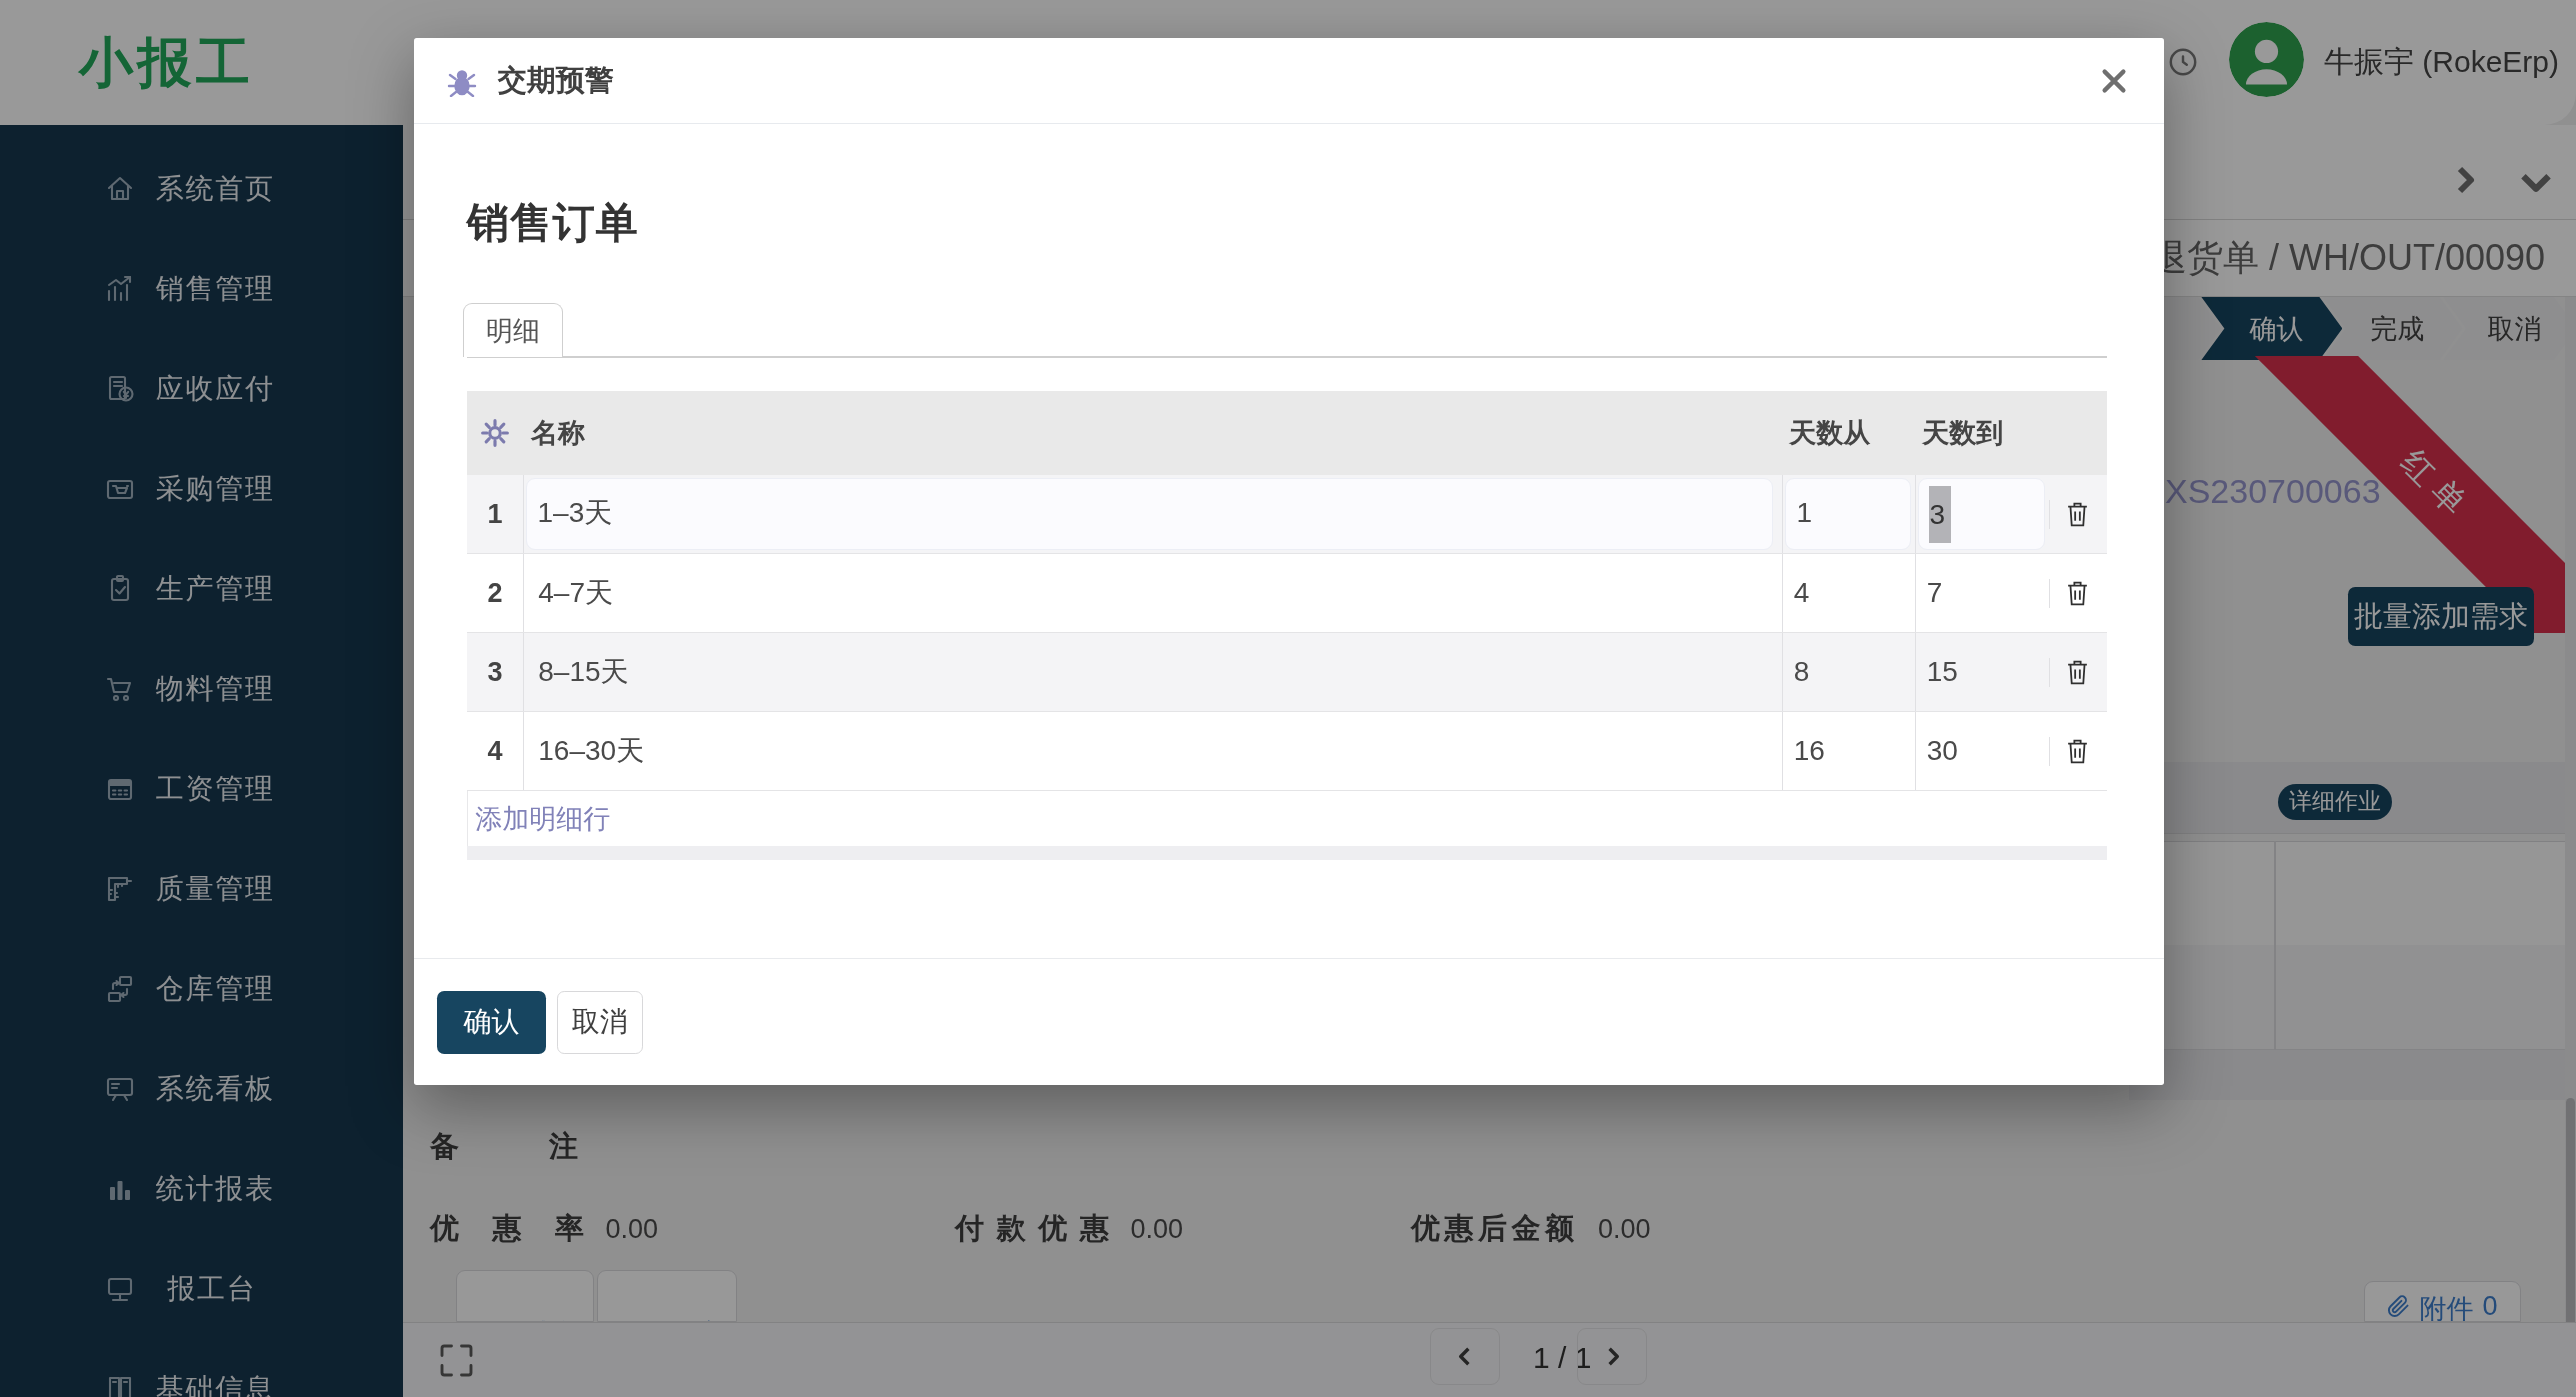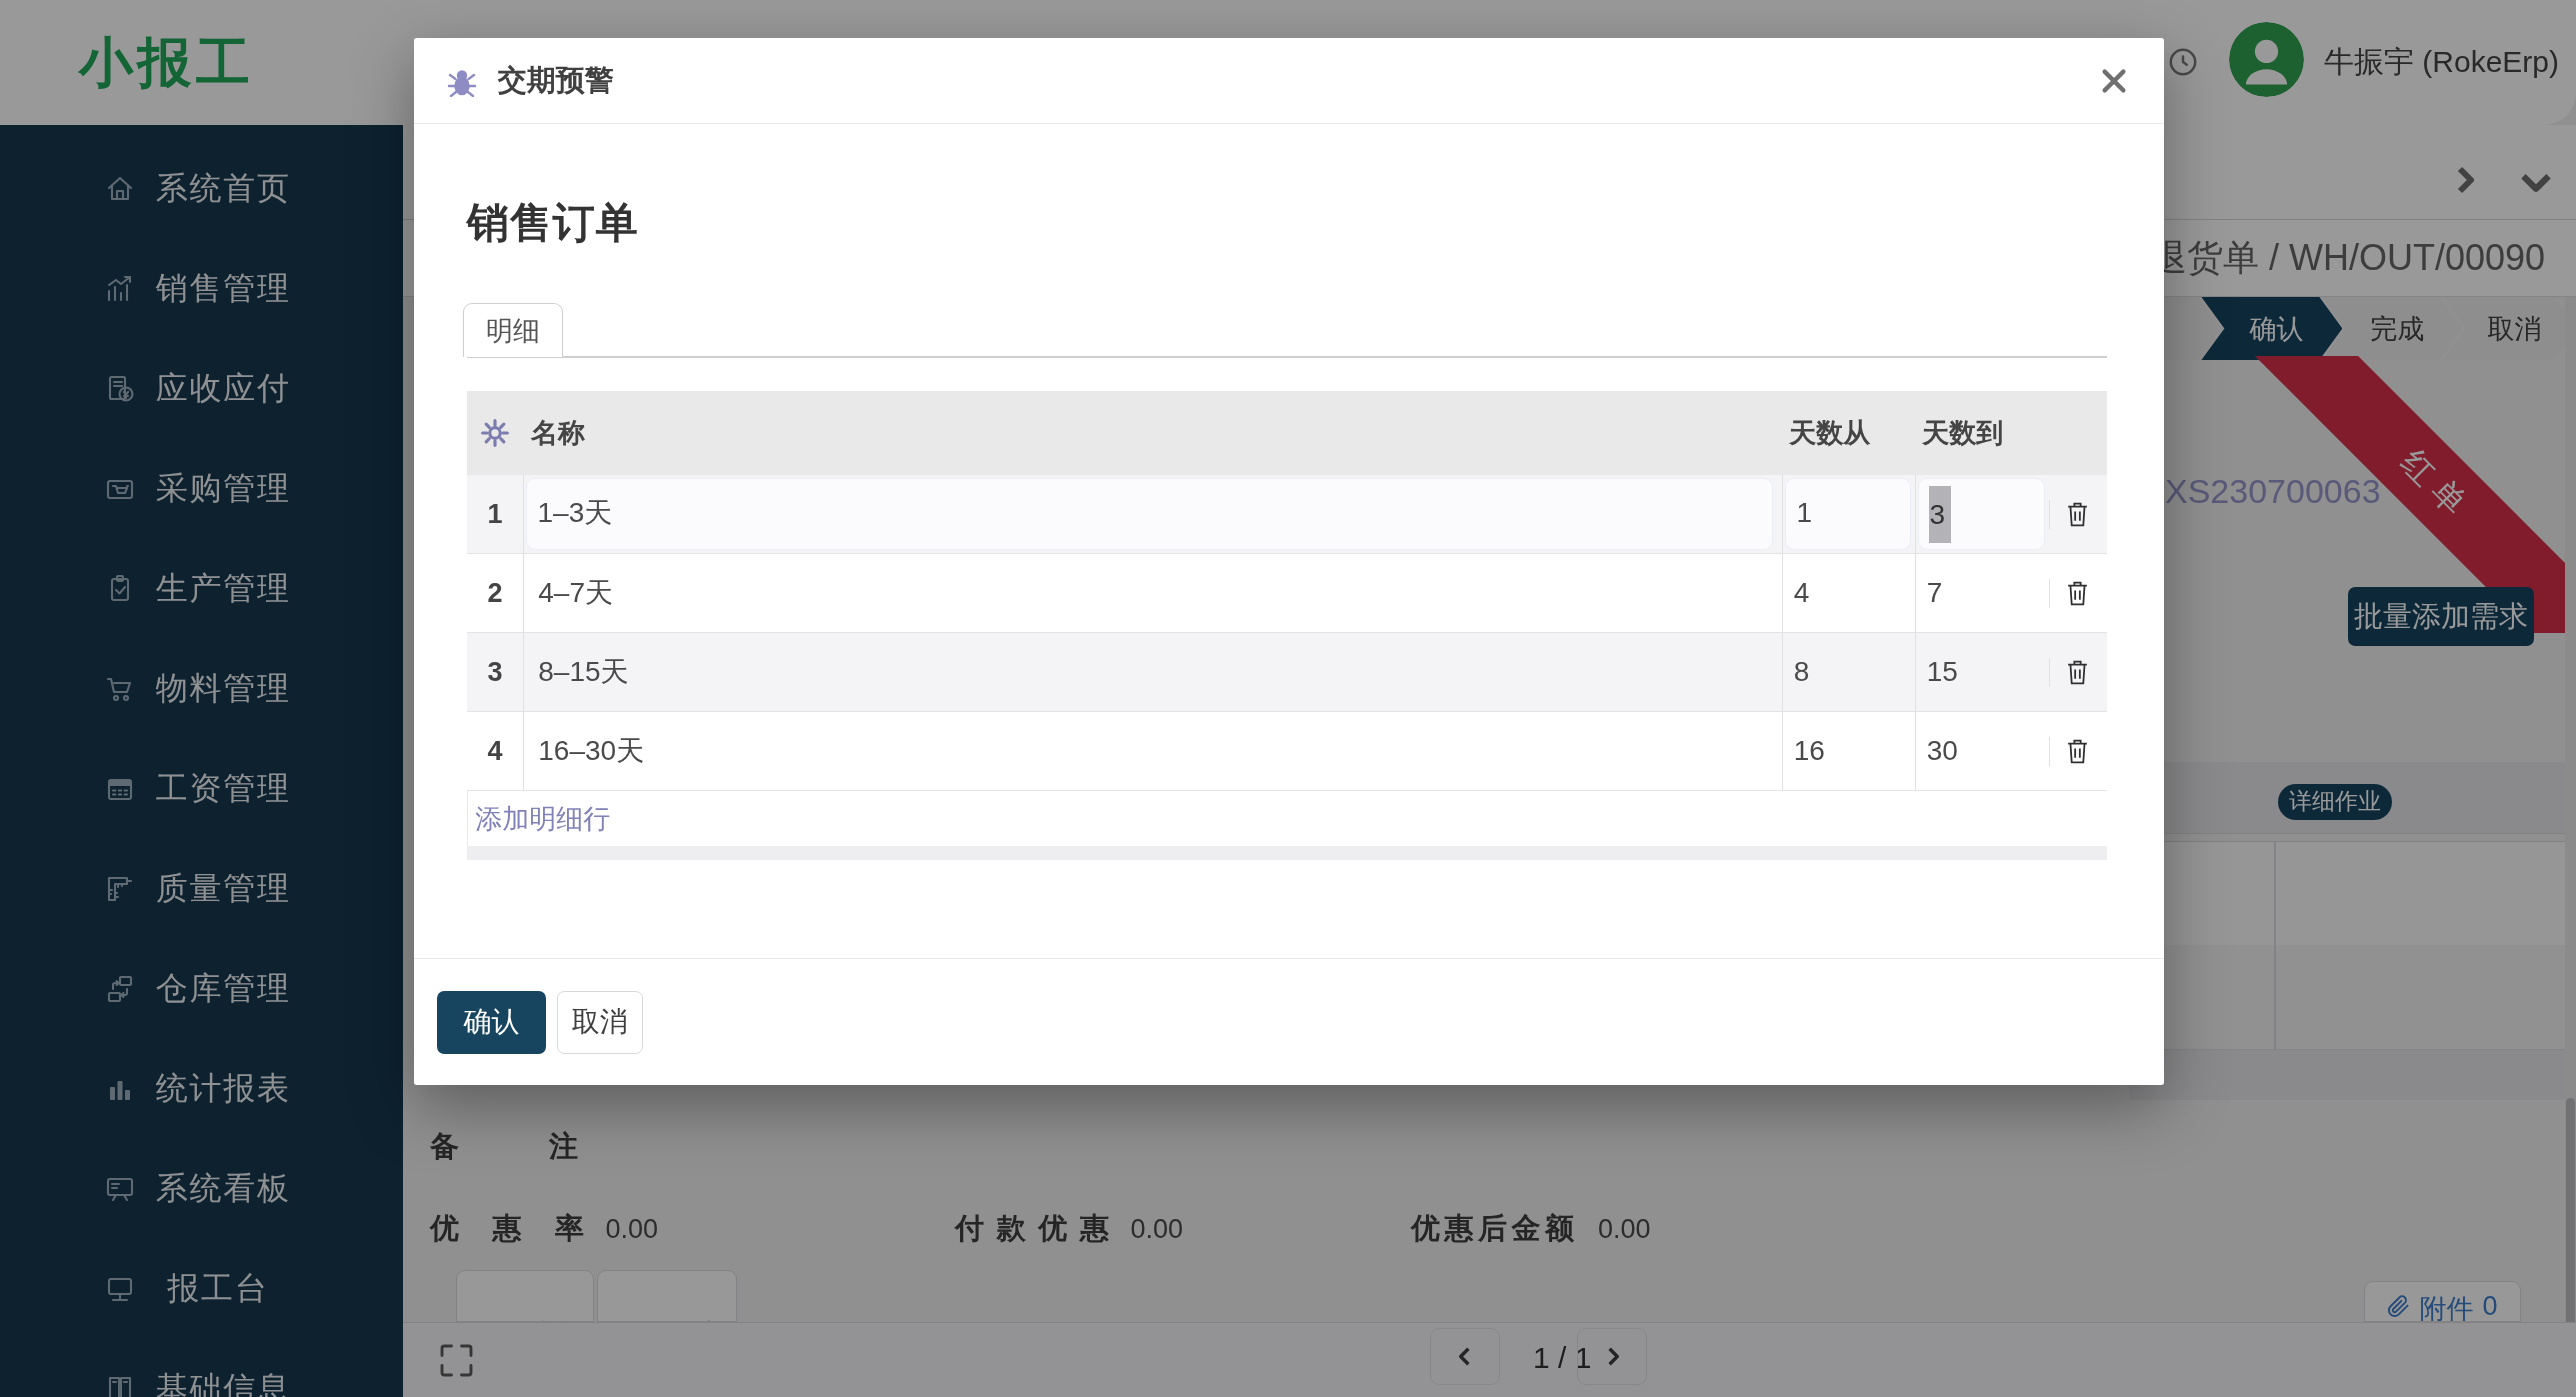--- a/index.html
+++ b/index.html
@@ -21,21 +21,21 @@
   .avatar { position:absolute; left:2229px; top:21.5px; width:75px; height:75px; border-radius:50%; overflow:hidden; }
   .username { position:absolute; left:2324px; top:0; height:125px; display:flex; align-items:center;
     font-size:30px; color:#454545;text-align:right; }
 
   
   .sidebar { position:absolute; left:0; top:125px; width:403px; height:1272px;
     background:#16374f; overflow:hidden; z-index:1; padding-top:14.3px; }
   .side-item { height:100px; display:flex; align-items:center; padding-left:104px; cursor:pointer; }
   .side-item .sic { width:32px; height:32px; margin-right:19.7px; flex:none; }
   .side-item .sic svg { stroke:#9fb0bd; fill:none; stroke-width:2.1; stroke-linecap:round; stroke-linejoin:round; }
-  .side-item .slabel { font-size:32px; color:#edf1f4; letter-spacing:1.8px; white-space:nowrap; }
+  .side-item .slabel { font-size:28px; color:#edf1f4; letter-spacing:1.8px; white-space:nowrap; }
   .side-item .slabel.indent { padding-left:11.6px; }
 
   
   .content { position:absolute; left:403px; top:125px; width:2174px; height:1272px; z-index:1; }
   .actions-row { position:absolute; left:0; top:0; width:2174px; height:95px; background:#fff; border-bottom:1.8px solid #d9d9d9; }
   .breadcrumb-row { position:absolute; left:0; top:95px; width:2174px; height:77px; background:#fff;
     border-bottom:1.8px solid #dcdcdc; text-align:right; padding-right:32px; line-height:75px;
     font-size:36px; color:#666; white-space:nowrap; }
 
   .steps { position:absolute; top:172px; right:0; height:63px; display:flex; }
@@ -247,36 +247,36 @@
           <rect x="5" y="20" width="11" height="8" rx="1"></rect>
           <path d="M9 16v-4a2 2 0 0 1 2-2h3M23 16v4a2 2 0 0 1-2 2h-3"></path>
           <path d="M12.5 8l2.5 2-2.5 2M19.5 24l-2.5-2 2.5-2"></path>
         </svg>
       </span>
     <span class="slabel">仓库管理</span>
   </div>
   <div class="side-item">
     <span class="sic">
         <svg viewBox="0 0 32 32" width="32" height="32">
+          <rect x="4" y="6" width="24" height="16" rx="2"></rect>
+          <path d="M8 11h7M8 15h5"></path>
+          <path d="M12 22l-3 5M20 22l3 5"></path>
+        </svg>
+      </span>
+    <span class="slabel">系统看板</span>
+  </div>
+  <div class="side-item">
+    <span class="sic">
+        <svg viewBox="0 0 32 32" width="32" height="32">
           <rect x="6" y="14" width="5" height="13" fill="#9fb0bd" stroke="none" rx="1"></rect>
           <rect x="13.5" y="8" width="5" height="19" fill="#9fb0bd" stroke="none" rx="1"></rect>
           <rect x="21" y="17" width="5" height="10" fill="#9fb0bd" stroke="none" rx="1"></rect>
         </svg>
       </span>
     <span class="slabel">统计报表</span>
-  </div>
-  <div class="side-item">
-    <span class="sic">
-        <svg viewBox="0 0 32 32" width="32" height="32">
-          <rect x="4" y="6" width="24" height="16" rx="2"></rect>
-          <path d="M8 11h7M8 15h5"></path>
-          <path d="M12 22l-3 5M20 22l3 5"></path>
-        </svg>
-      </span>
-    <span class="slabel">系统看板</span>
   </div>
   <div class="side-item">
     <span class="sic">
         <svg viewBox="0 0 32 32" width="32" height="32">
           <rect x="5" y="6" width="22" height="15" rx="2"></rect>
           <path d="M16 21v5M9 27h14"></path>
         </svg>
       </span>
     <span class="slabel indent">报工台</span>
   </div>

